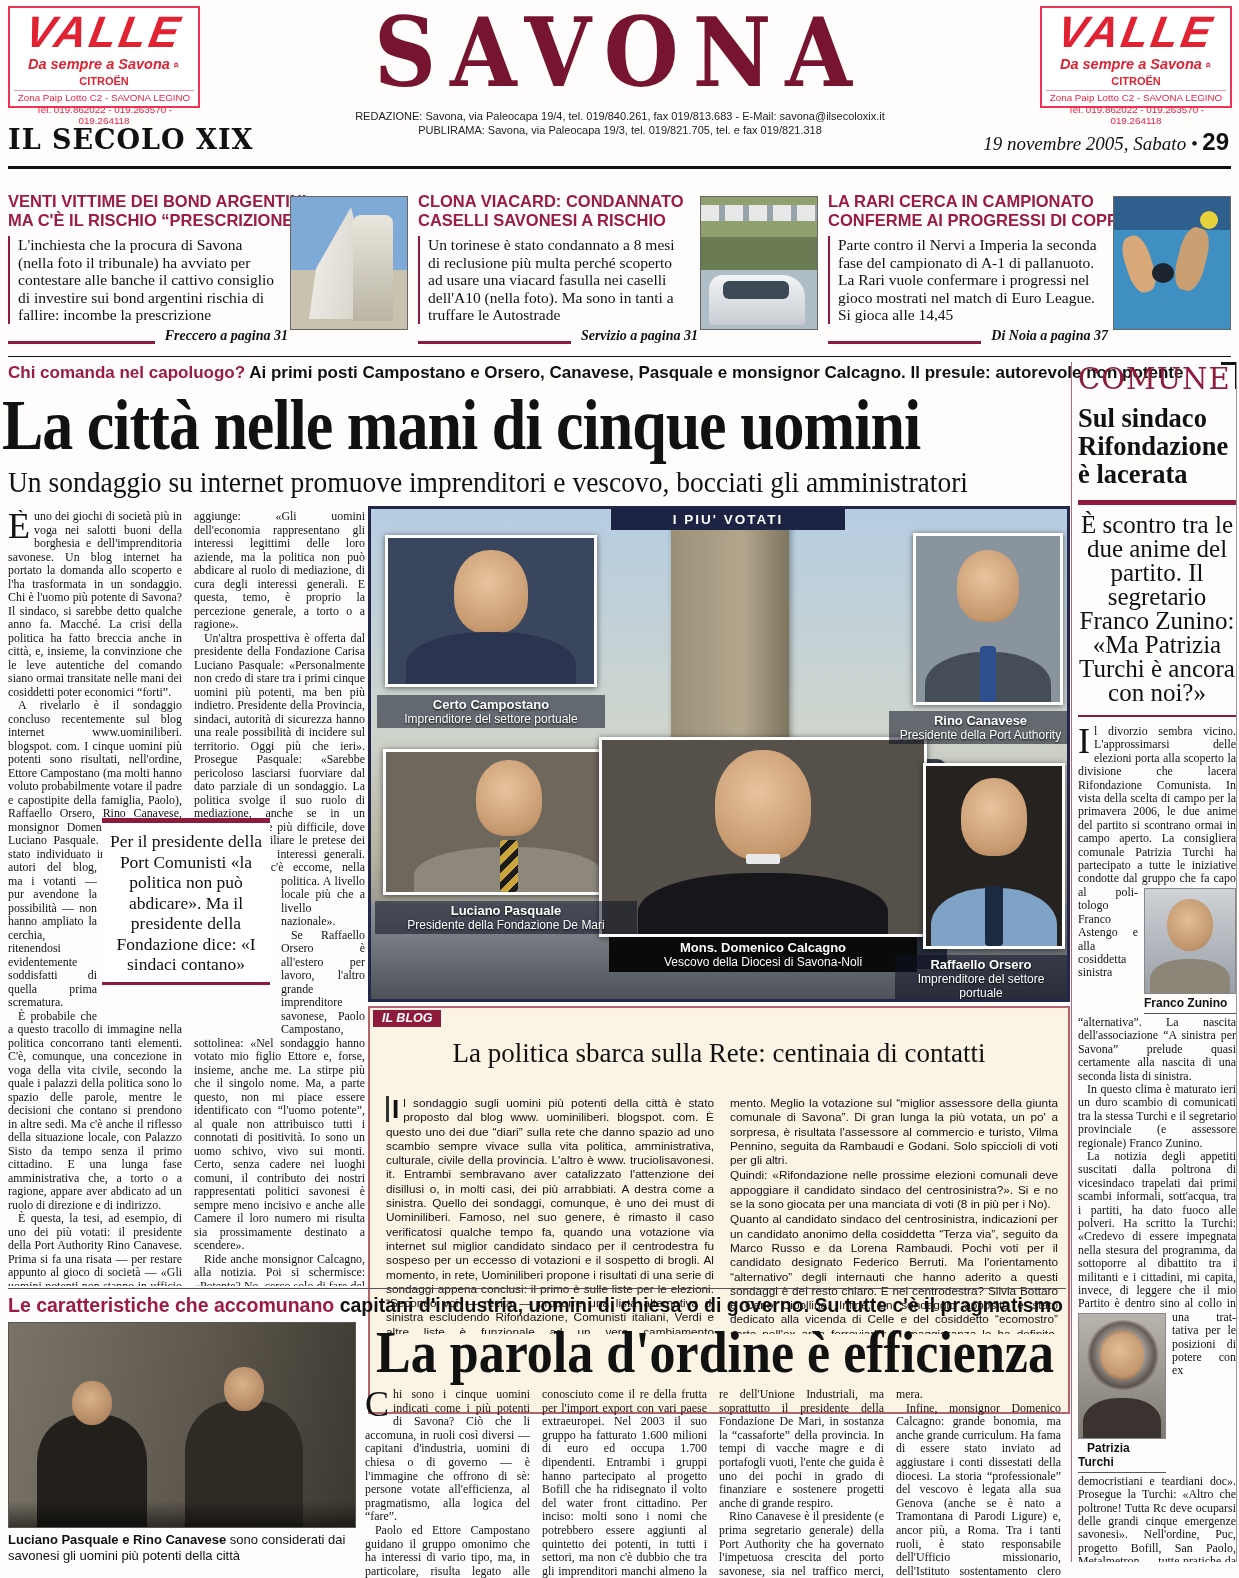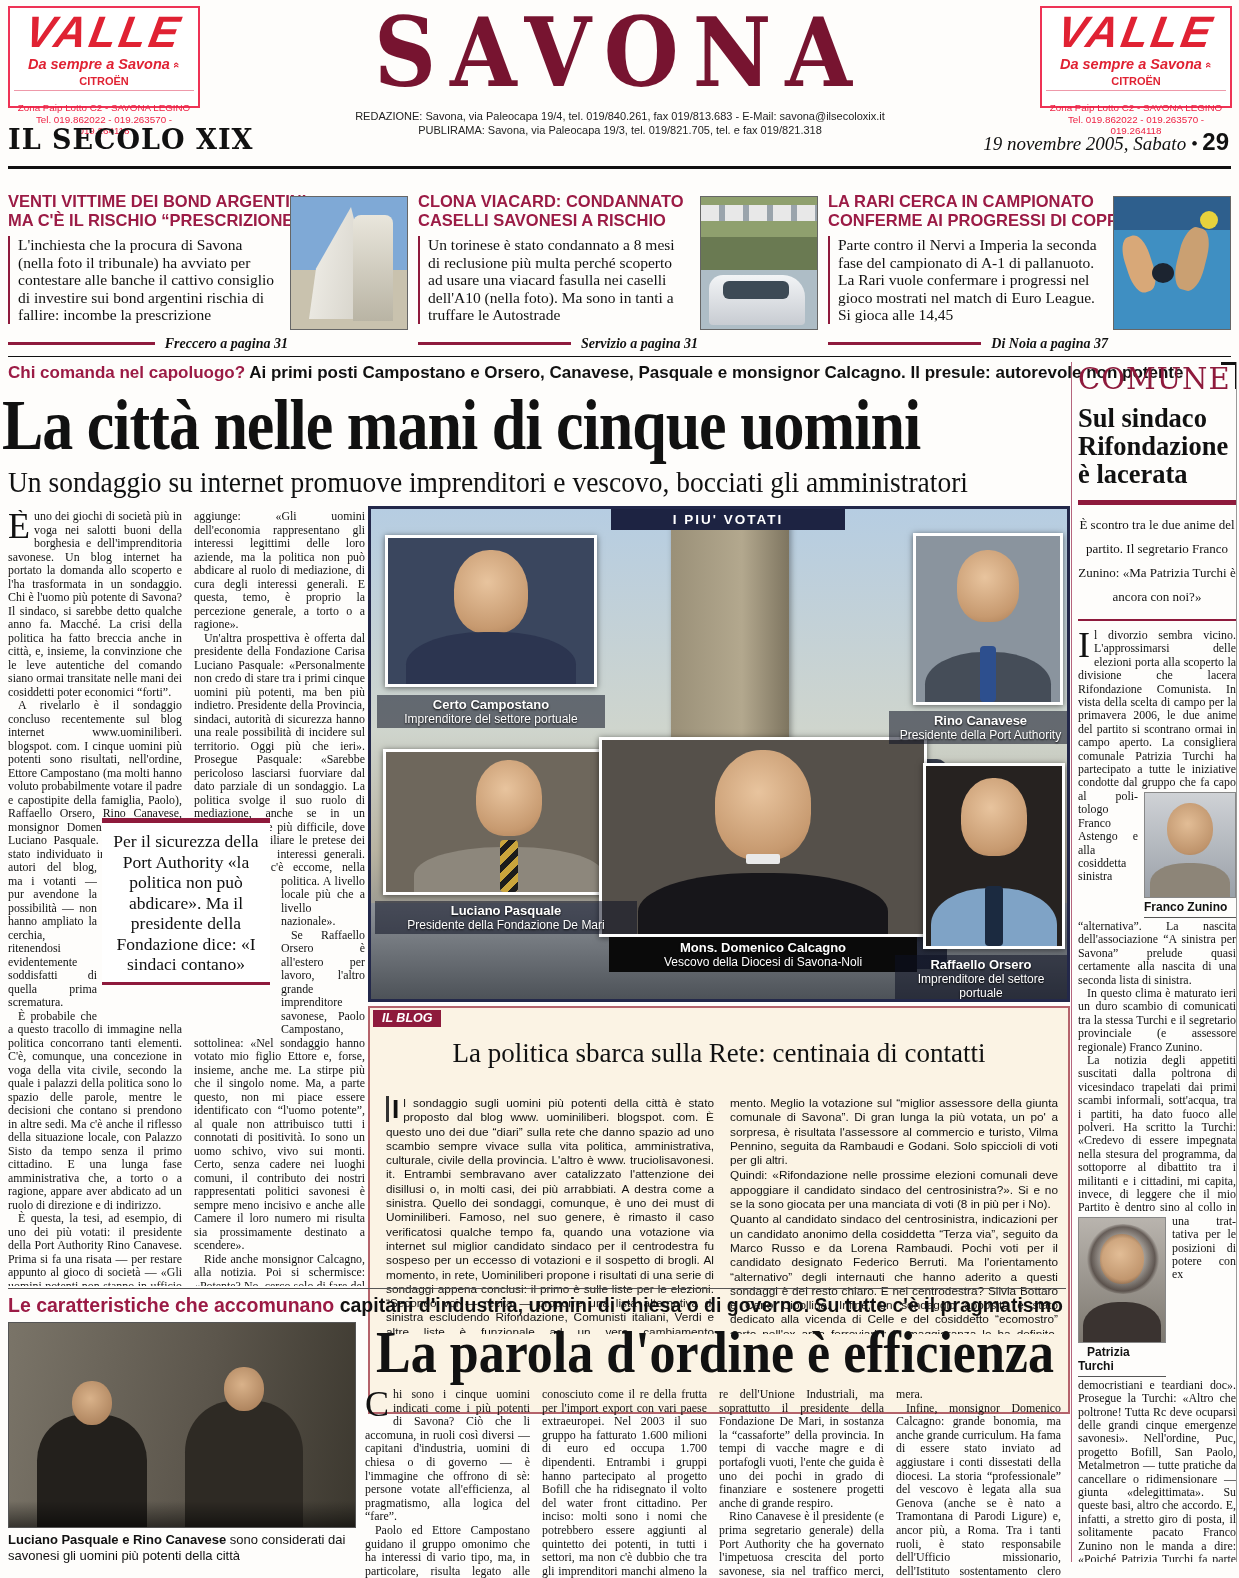--- a/index.html
+++ b/index.html
@@ -9,31 +9,31 @@
   *{margin:0;padding:0;box-sizing:border-box;}
   body{background:#888;font-family:"Liberation Serif",serif;}
   #page{position:relative;width:1239px;height:1578px;background:#fefdfb;margin:0 auto;overflow:hidden;color:var(--ink);}
   .abs{position:absolute;}
   
   .ad{border:2px solid #e35;background:#fff;text-align:center;padding-top:2px;}
   .valle{font-family:"Liberation Sans",sans-serif;font-style:italic;font-weight:bold;font-size:44px;line-height:44px;color:var(--red);transform:skewX(-10deg);letter-spacing:3px;}
   .ad-tag{font-family:"Liberation Sans",sans-serif;font-style:italic;font-weight:bold;font-size:14.5px;color:var(--red);margin-top:2px;}
   .citro{font-style:normal;font-size:11px;letter-spacing:0;}
   .chev{display:inline-block;transform:rotate(90deg);font-weight:bold;}
-  .ad-addr{font-family:"Liberation Sans",sans-serif;font-size:9.8px;line-height:11.5px;color:#e24;border-top:1px solid #e9a;margin:2px 4px 0;padding-top:11px;}
+  .ad-addr{font-family:"Liberation Sans",sans-serif;font-size:9.8px;line-height:11.5px;color:#e24;border-top:1px solid #e9a;margin:2px 4px 0;padding-top:1px;}
   .masthead{font-family:"DejaVu Serif",serif;font-weight:bold;font-size:86px;line-height:86px;color:#771430;letter-spacing:14px;transform:scaleY(1.12);transform-origin:top;text-align:center;}
   .redaz{font-family:"Liberation Sans",sans-serif;font-size:11px;line-height:13.5px;text-align:center;color:#222;}
   .secolo{font-family:"DejaVu Serif",serif;font-weight:bold;font-size:27px;letter-spacing:1px;}
   .dateline{font-style:italic;font-size:19px;text-align:right;}
   .pageno{font-family:"Liberation Sans",sans-serif;font-weight:bold;font-style:normal;font-size:24px;}
   .rule{background:#101010;}
   
   .brief-title{font-family:"Liberation Sans",sans-serif;font-weight:bold;font-size:16.5px;line-height:18.5px;color:var(--maroon2);}
   .brief-body{border-left:2px solid var(--maroon);padding-left:8px;margin-top:7px;font-size:15.5px;line-height:17.5px;width:272px;}
-  .brief-foot{display:flex;align-items:center;width:280px;margin-top:12px;}
+  .brief-foot{display:flex;align-items:flex-end;width:280px;margin-top:4px;}
   .brief-foot .bar{flex:1 1 auto;height:3px;background:var(--maroon);margin-right:10px;}
   .brief-foot .txt{font-weight:bold;font-style:italic;font-size:14px;white-space:nowrap;}
   .brief-photo{position:absolute;top:4px;right:0;width:118px;height:134px;border:1px solid #666;overflow:hidden;}
   
   .kicker{font-family:"Liberation Sans",sans-serif;font-weight:bold;font-size:17px;white-space:nowrap;}
   .kick-lead{color:var(--maroon2);}
   .headline{font-weight:bold;font-size:62px;letter-spacing:-1px;white-space:nowrap;transform:scaleY(1.15);transform-origin:top left;}
   .subhead{font-size:27.5px;white-space:nowrap;transform:scaleY(1.05);transform-origin:top left;}
   .bodycol{font-size:11.9px;line-height:13.5px;text-align:justify;overflow:hidden;}
   .bodycol p{text-indent:10px;}
@@ -67,21 +67,21 @@
   .blogcol{position:absolute;top:88px;width:328px;height:238px;overflow:hidden;font-family:"Liberation Sans",sans-serif;font-size:11.8px;line-height:14.3px;text-align:justify;}
   .blogcol p{margin-bottom:1px;}
   .blogdrop{float:left;font-size:26px;line-height:26px;font-weight:bold;padding-right:4px;border-left:3px solid #333;padding-left:3px;}
   
   .sidebar{width:158px;}
   .comune{font-family:"DejaVu Serif",serif;font-size:29px;letter-spacing:1px;color:var(--maroon);position:relative;}
   .comune::after{content:"";position:absolute;right:-2px;top:0;width:14px;height:24px;border-top:3px solid #111;border-right:3px solid #111;}
   .sb-head{font-weight:bold;font-size:26.5px;line-height:28px;margin-top:8px;}
   .sb-rule{height:5px;background:var(--maroon);margin:12px 0 8px;}
   .sb-rule.thin{height:2px;margin:10px 0 8px;}
-  .sb-deck{font-size:13px;line-height:24px;text-align:center;}
+  .sb-deck{font-size:25px;line-height:24px;text-align:center;}
   .sb-body{font-size:11.9px;line-height:13.4px;text-align:justify;margin-top:4px;}
   .sb-body p{text-indent:9px;}
   .sb-body p.noind{text-indent:0;}
   .sb-photo{background:linear-gradient(#cfd2d6,#9aa0a8);border:1px solid #888;position:relative;overflow:hidden;}
   .sb-photo .head{position:absolute;left:50%;transform:translateX(-50%);border-radius:48%;background:radial-gradient(circle at 45% 40%,#e2bd96,#bf946c 72%,#9c744e);}
   .sb-photo .torso{position:absolute;left:50%;transform:translateX(-50%);bottom:-10%;border-radius:45% 45% 0 0;}
   .sb-cap{font-family:"Liberation Sans",sans-serif;font-weight:bold;font-size:12px;line-height:14px;border-bottom:1px solid #555;padding:2px 0 3px;}
   .fl-r{float:right;width:92px;margin:2px 0 2px 6px;}
   .fl-l{float:left;width:88px;margin:2px 6px 2px 0;}
   
@@ -207,21 +207,21 @@
   </div>
 
   <div class="abs bodycol" style="left:194px;top:510px;width:171px;height:776px;">
     <p class="noind">aggiunge: «Gli uomini dell'economia rappresentano gli interessi legittimi delle loro aziende, ma la politica non può abdicare al ruolo di mediazione, di cura degli interessi generali. E questa, temo, è proprio la percezione generale, a torto o a ragione».</p>
     <p><span>Un'altra prospettiva è offerta dal presidente della Fondazione Carisa Luciano Pasquale: «Personalmente non credo di stare tra i primi cinque uomini più potenti, ma ben più indietro. Presidente della Provincia, sindaci, autorità di sicurezza hanno una reale possibilità di incidere sul territorio. Oggi più che ieri». Prosegue Pasquale: «Sarebbe pericoloso lasciarsi fuorviare dal dato parziale di un sondaggio. La politica svolge il suo ruolo di mediazione, anche se in un contesto sempre più difficile, dove si fatica a conciliare le pretese dei singoli con gli interessi generali. Ma l'autorità c'è eccome, </span><span class="sp-l"></span><span>nella politica. A livello locale più che a livello nazionale».</span></p>
     <p>Se Raffaello Orsero è all'estero per lavoro, l'altro grande imprenditore savonese, Paolo Campostano, sottolinea: «Nel sondaggio hanno votato mio figlio Ettore e, forse, insieme, anche me. La stirpe più che il singolo nome. Ma, a parte questo, non mi piace essere identificato con “l'uomo potente”, al quale non attribuisco tutti i connotati di positività. Io sono un uomo schivo, vivo sui monti. Certo, senza cadere nei luoghi comuni, il contributo dei nostri rappresentati politici savonesi è sempre meno incisivo e anche alle Camere il loro numero mi risulta sia prossimamente destinato a scendere».</p>
     <p>Ride anche monsignor Calcagno, alla notizia. Poi si schermisce: «Potente? No, cerco solo di fare del mio meglio, in modo a volte anche birichino. Svolgo un servizio, per la comunità religiosa e nei limiti del possibile anche per quella civile. Un servizio onesto, fatto con coerenza, più che potente può essere definito autorevole».</p>
 
   </div>
 
-  <div class="abs pullquote" style="left:102px;top:818px;width:168px;">Per il sicurezza della Port Authority «la politica non può abdicare». Ma il presidente della Fondazione dice: «I sindaci contano»</div>
+  <div class="abs pullquote" style="left:102px;top:818px;width:168px;">Per il presidente della Port Comunisti «la politica non può abdicare». Ma il presidente della Fondazione dice: «I sindaci contano»</div>
 
   <div class="abs montage" style="left:368px;top:506px;width:702px;height:496px;">
     <div class="tower"></div>
     <div class="street"></div>
     <div class="boats"></div>
     <div class="mt-label">I PIU' VOTATI</div>
 
     <div class="portrait" style="left:14px;top:26px;width:212px;height:152px;background:#3a465e;">
       <div class="head" style="top:12px;width:74px;height:84px;"></div>
       <div class="torso" style="width:170px;height:70px;background:#2c3550;"></div>

